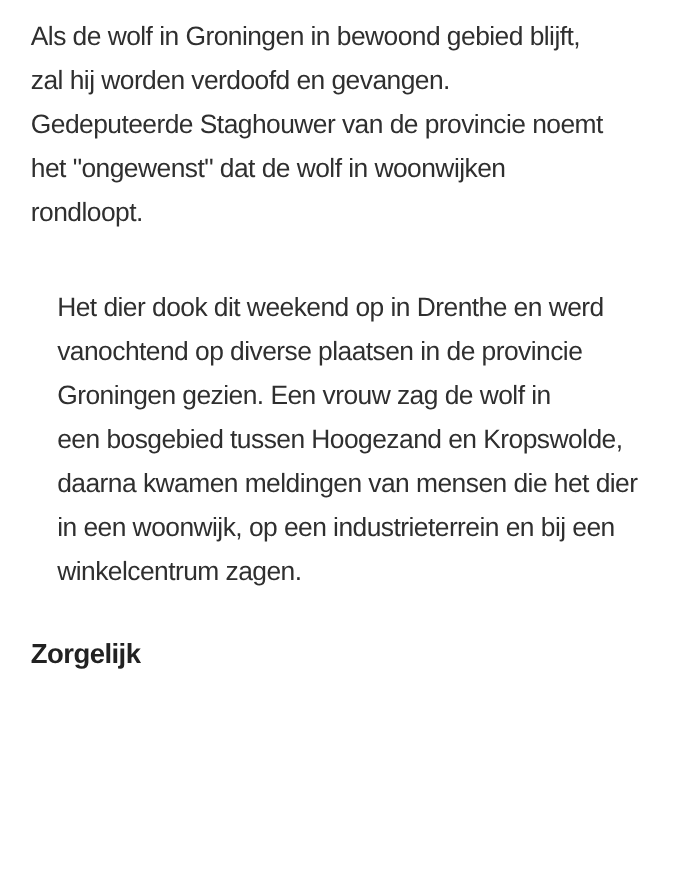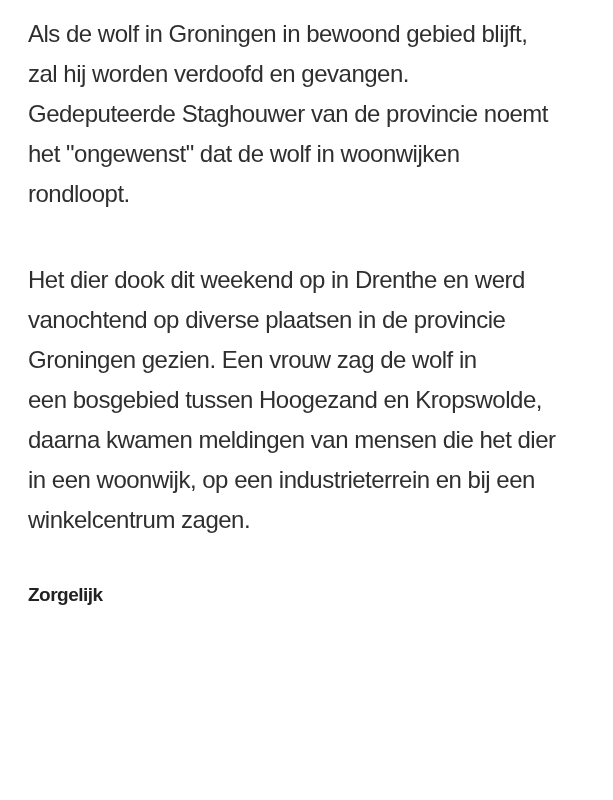--- a/index.html
+++ b/index.html
@@ -22,25 +22,25 @@
     line-height: 40px;
     letter-spacing: -0.5px;
     color: #2f2f2f;
     background: #ffffff;
   }
   .para {
     margin: 0;
     white-space: pre-line; 
   }
   .para-1 { margin-bottom: 46px; }
-  .para-2 { margin-bottom: 35px; }
+  .para-2 { margin-bottom: 35px; margin-left: 24px; }
   .para-3 { margin-bottom: 0; }
   .section-heading {
     margin: 0 0 4px 0;
-    font-size: 19px;
+    font-size: 25px;
     line-height: 40px;
     font-weight: bold;
     letter-spacing: -0.5px;
     color: #222222;
     white-space: pre-line;
   }
 </style>
 </head>
 <body>
 

